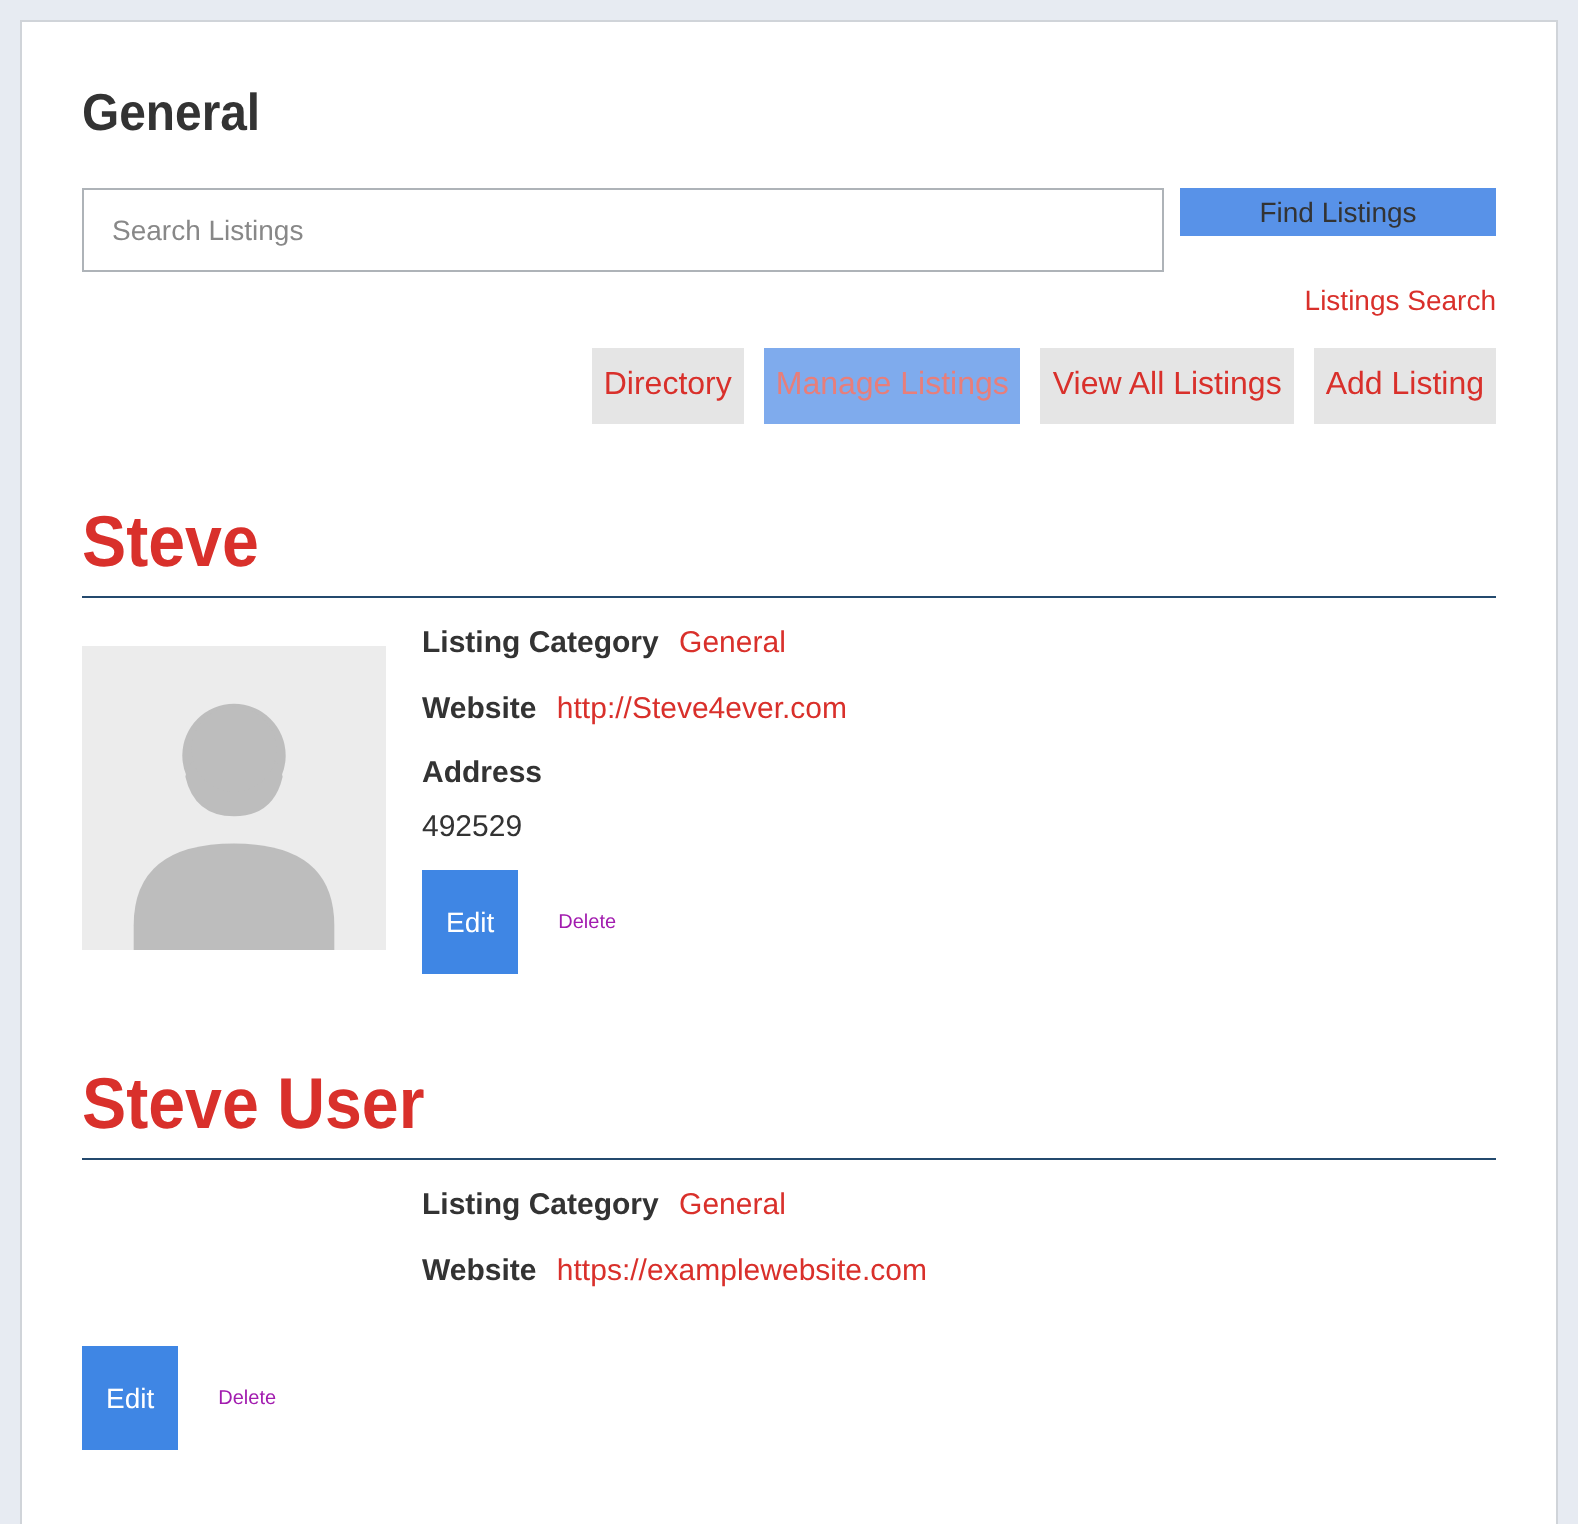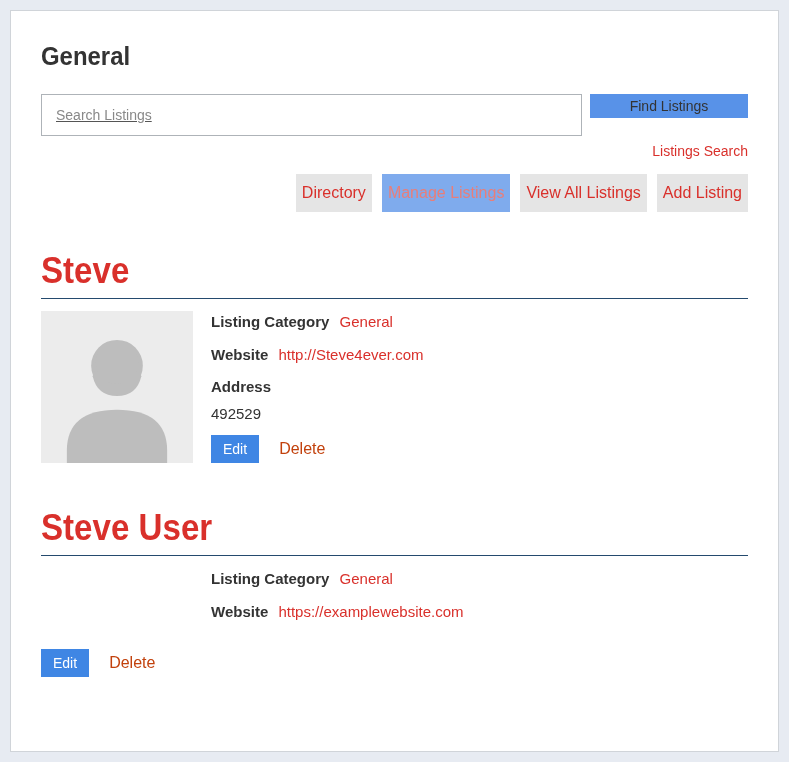--- a/index.html
+++ b/index.html
@@ -30,21 +30,20 @@
     gap: 8px;
   }
   .search-input {
     flex: 1;
     height: 42px;
     border: 1px solid #aeb3b8;
     padding: 0 14px;
     font-size: 14px;
     color: #555;
     outline: none;
-    text-decoration: underline;
   }
   .search-input::placeholder { color: #888; }
   .find-btn {
     width: 158px;
     height: 24px;
     background: #5892e8;
     color: #333;
     border: none;
     font-size: 14px;
     cursor: pointer;
@@ -126,27 +125,27 @@
   .actions {
     display: flex;
     gap: 20px;
     align-items: center;
     margin-top: 10px;
   }
   .edit-btn {
     background: #3f86e4;
     color: #fff;
     border: none;
-    padding: 6px 12px;
+    padding: 18px 12px;
     font-size: 14px;
     cursor: pointer;
   }
   .del-link {
-    color: #c2410c;
-    font-size: 16px;
+    color: #a21caf;
+    font-size: 10px;
     text-decoration: none;
     cursor: pointer;
   }
   .actions-left { margin-top: 16px; }
 </style>
 </head>
 <body>
 
 <div class="panel">
 

